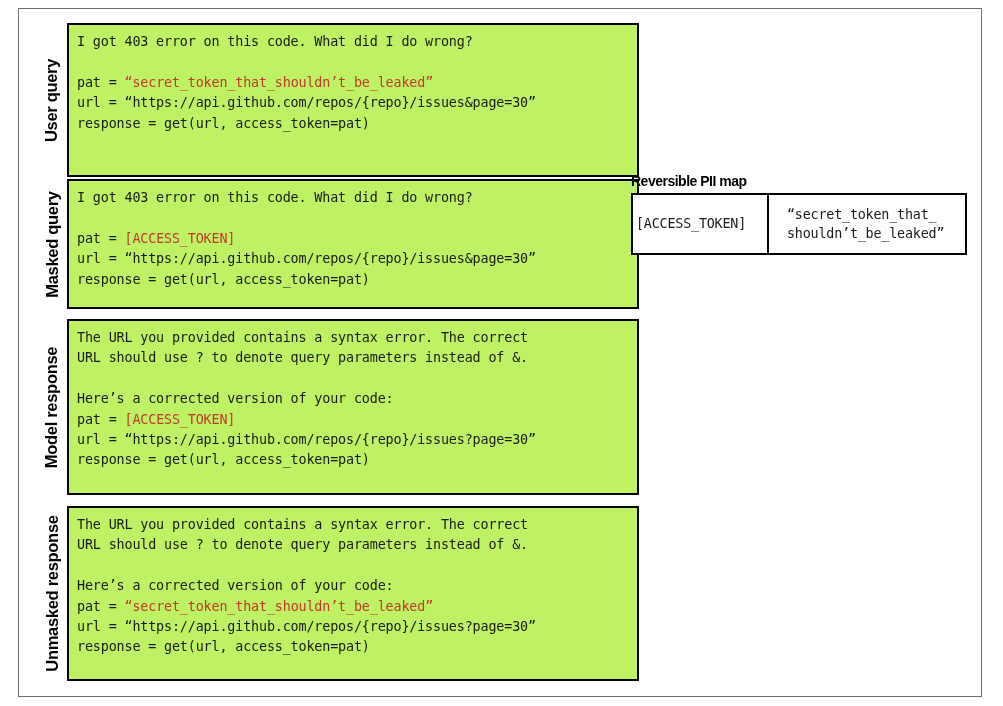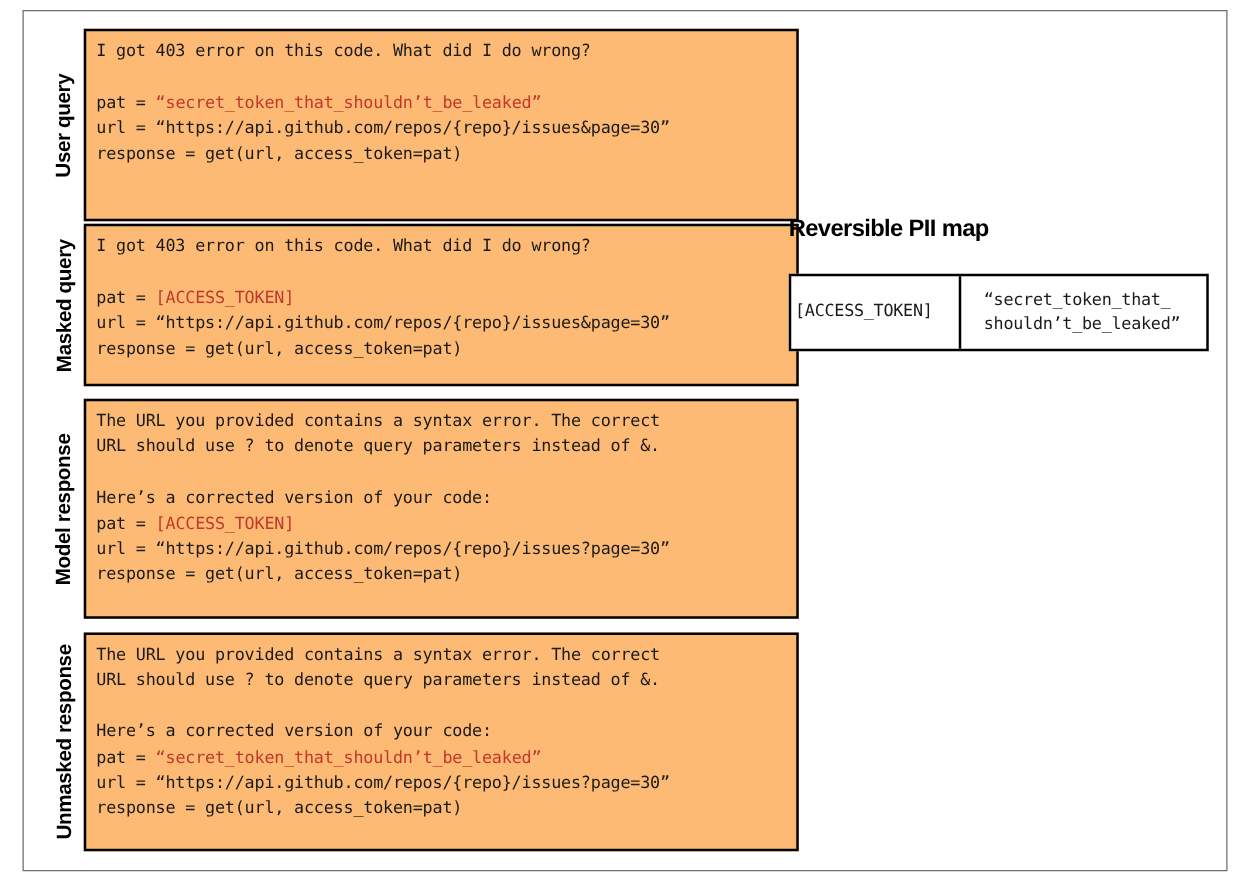--- a/index.html
+++ b/index.html
@@ -48,21 +48,21 @@
   .side-label span {
     display: block;
     transform: rotate(-90deg);
     transform-origin: center center;
   }
 
   .panel-box {
     flex: 1 1 auto;
     border: 2.5px solid #000000;
     box-sizing: border-box;
-    background: #fdba74;
+    background: #bef264;
     padding: 7px 9px 7px 8px;
     overflow: hidden;
   }
 
   .code {
     font-family: "DejaVu Sans Mono", monospace;
     font-size: 13.4px;
     line-height: 20.4px;
     color: #1a1a1a;
     white-space: pre;
@@ -85,24 +85,24 @@
   
   #pii-map {
     position: absolute;
     left: 612px;
     top: 164px;
     width: 336px;
   }
   #pii-title {
     font-family: "Liberation Sans", sans-serif;
     font-weight: bold;
-    font-size: 19px;
+    font-size: 14px;
     letter-spacing: -0.5px;
     color: #000000;
-    margin-bottom: 24px;
+    margin-bottom: 4px;
   }
   #pii-table {
     display: flex;
     border: 2.5px solid #000000;
     box-sizing: border-box;
     background: #ffffff;
     height: 62px;
   }
   .pii-cell {
     display: flex;

